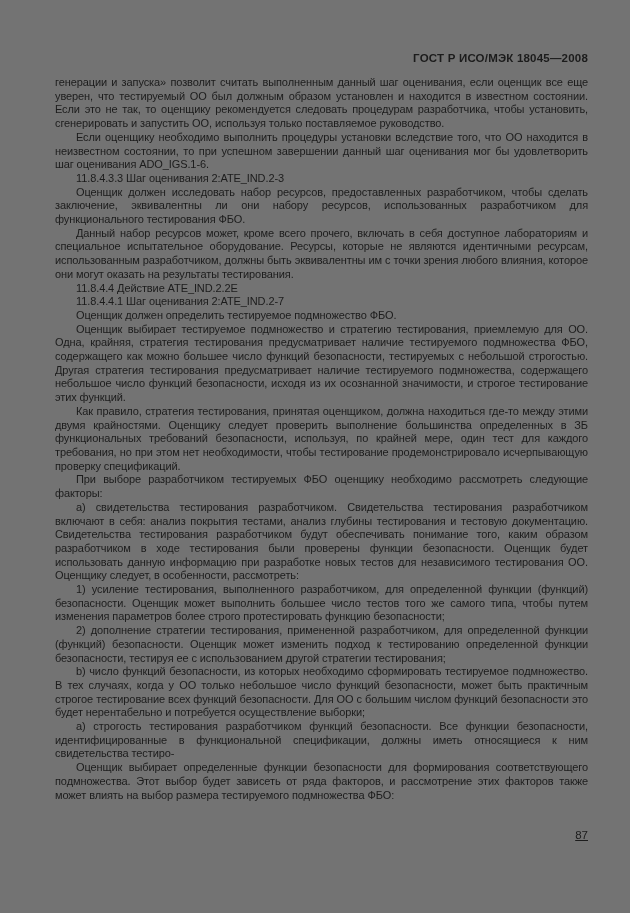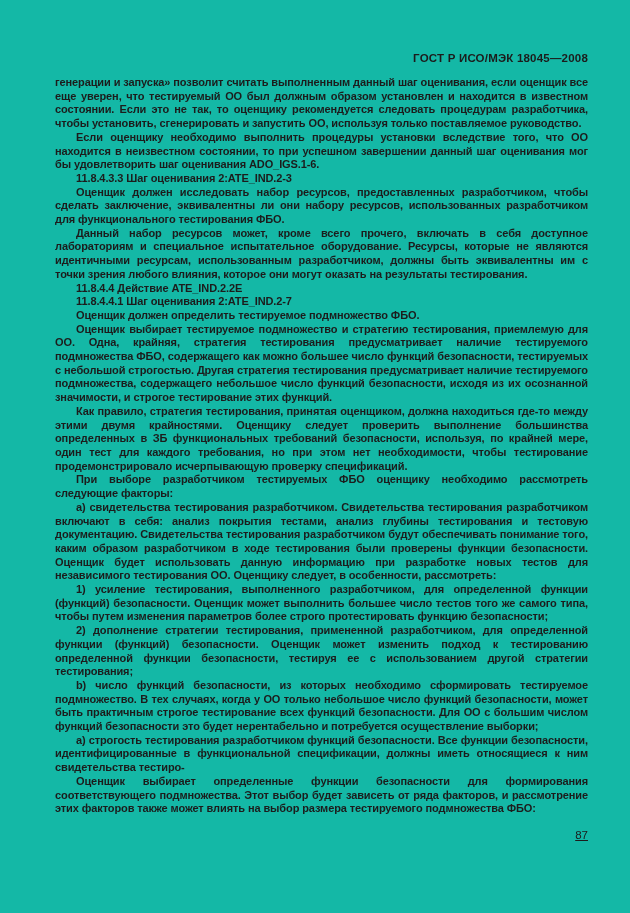--- a/index.html
+++ b/index.html
@@ -4,21 +4,21 @@
 <style>
   html, body {
     margin: 0;
     padding: 0;
     background: #ffffff;
   }
   .page {
     position: relative;
     width: 630px;
     height: 913px;
-    background: #14b8a6;
+    background: #737373;
     font-family: "Liberation Sans", sans-serif;
     color: #1c1c1c;
     overflow: hidden;
   }
   .doc-header {
     position: absolute;
     top: 52px;
     left: 55px;
     width: 533px;
     text-align: right;
@@ -34,21 +34,20 @@
     width: 533px;
     font-size: 11px;
     line-height: 13.7px;
     text-align: justify;
     letter-spacing: -0.1px;
   }
   .content p {
     margin: 0;
     padding: 0;
     text-indent: 21px;
-    font-weight: bold;
   }
   .content p.no-indent {
     text-indent: 0;
   }
   .content em {
     font-style: italic;
   }
   .page-number {
     position: absolute;
     top: 829px;

